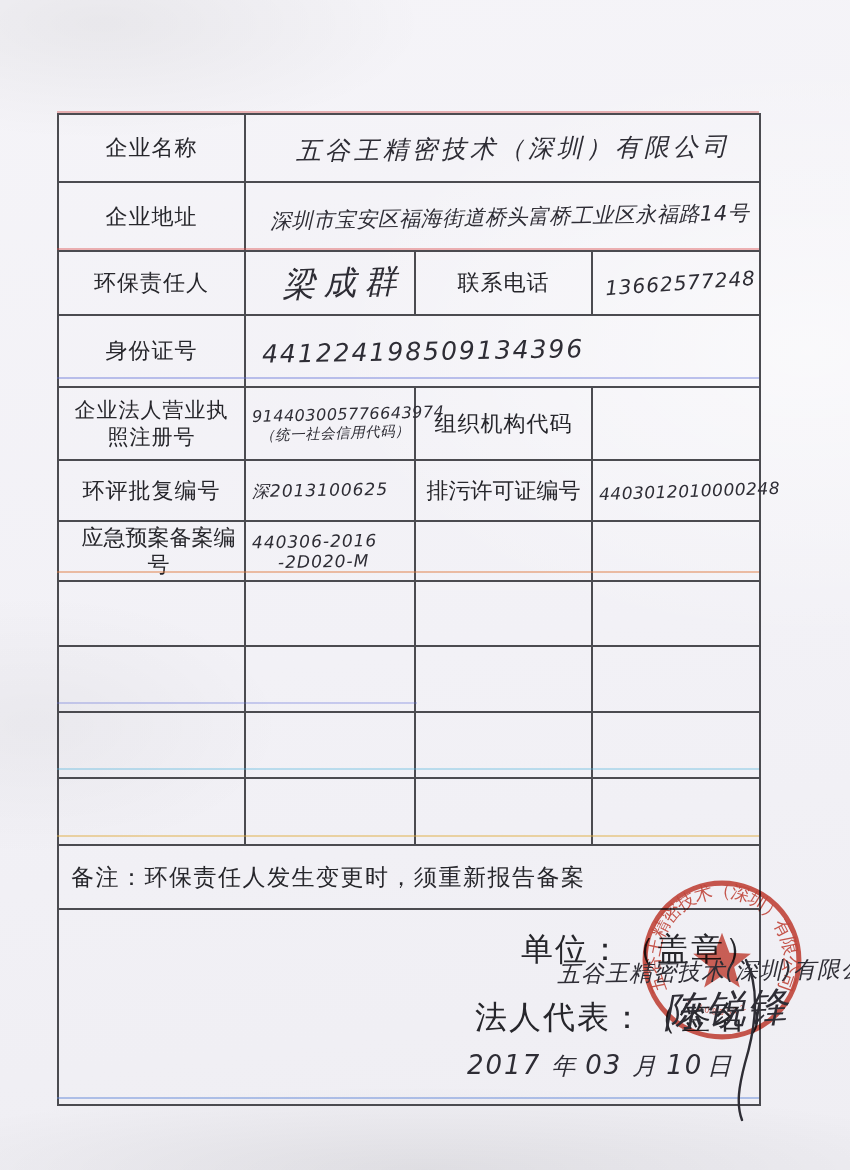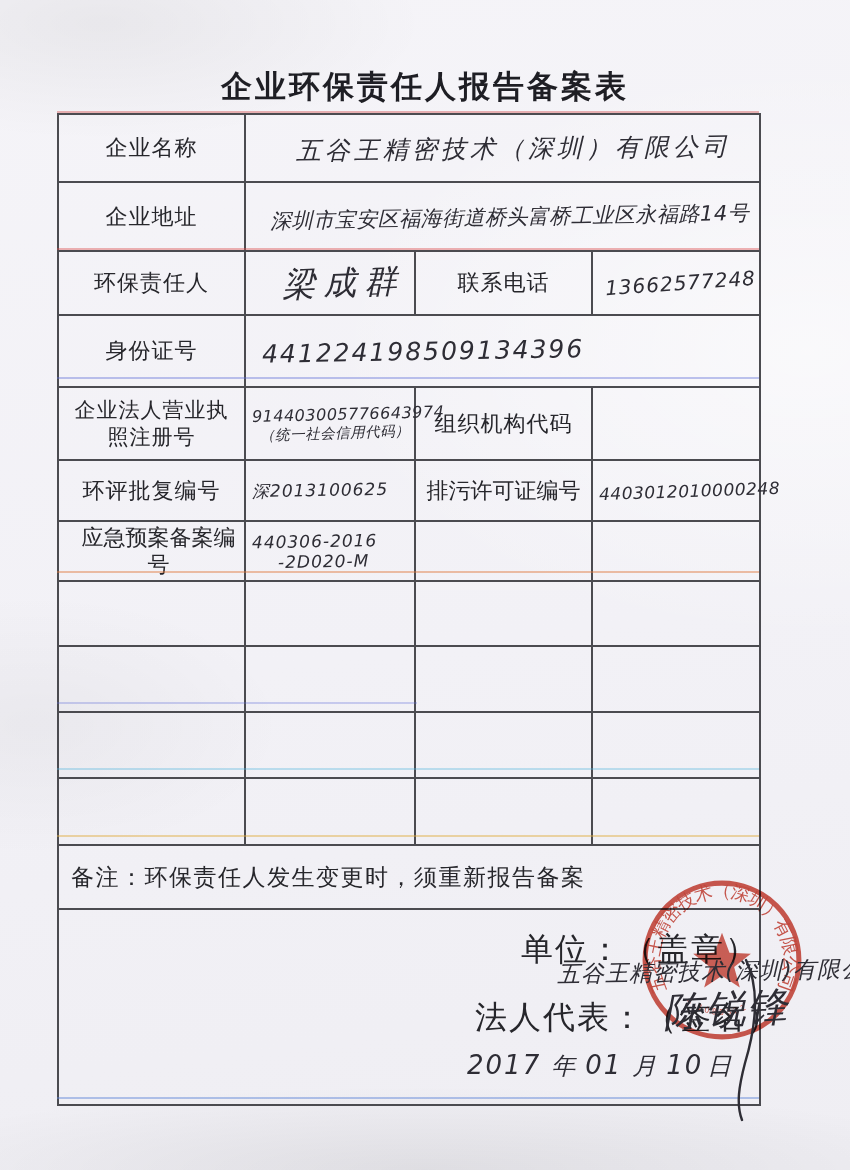--- a/index.html
+++ b/index.html
@@ -86,21 +86,20 @@
   .a5{left:57px;top:702px;width:360px;background:rgba(95,110,215,.3);}
   .a6{left:57px;top:768px;width:702px;background:rgba(80,180,220,.35);}
   .a7{left:57px;top:835px;width:702px;background:rgba(225,170,60,.45);}
   .a8{left:57px;top:1097px;width:702px;background:rgba(90,130,215,.45);}
 </style>
 </head>
 <body>
 
 <div class="page">
 
-  <div class="title">企业环保责任人报告备案表</div>
 
   <div class="artifact a1"></div>
   <div class="artifact a2"></div>
   <div class="artifact a3"></div>
   <div class="artifact a4"></div>
   <div class="artifact a5"></div>
   <div class="artifact a6"></div>
   <div class="artifact a7"></div>
   <div class="artifact a8"></div>
 
@@ -210,21 +209,21 @@
         <div class="bottom-inner">
           <div class="print-line unit-line">
             <span>单位：</span><span>（盖章）</span>
           </div>
           <span class="hw hw-unit">五谷王精密技术(深圳)有限公司</span>
           <div class="print-line rep-line">
             <span>法人代表：</span><span>（签名）</span>
           </div>
           <span class="hw hw-sign">陈锐锋</span>
           <div class="hw hw-date">
-            <span>2017</span><span class="u">年</span><span>01</span><span class="u">月</span><span>10</span><span class="u" style="margin-left:4px;">日</span>
+            <span>2017</span><span class="u">年</span><span>03</span><span class="u">月</span><span>10</span><span class="u" style="margin-left:4px;">日</span>
           </div>
         </div>
       </td>
     </tr>
   </tbody>
     </table>
 
   <svg class="stamp" viewBox="0 0 170 170">
     <circle cx="85" cy="85" r="76" fill="none" stroke="#c8392b" stroke-width="5" opacity="0.9"></circle>
     <polygon opacity="0.85" fill="#c8392b" points="85,58 92.4,77.8 113.5,78.7 97,91.9 102.6,112.3 85,100.6 67.4,112.3 73,91.9 56.5,78.7 77.6,77.8"></polygon>

